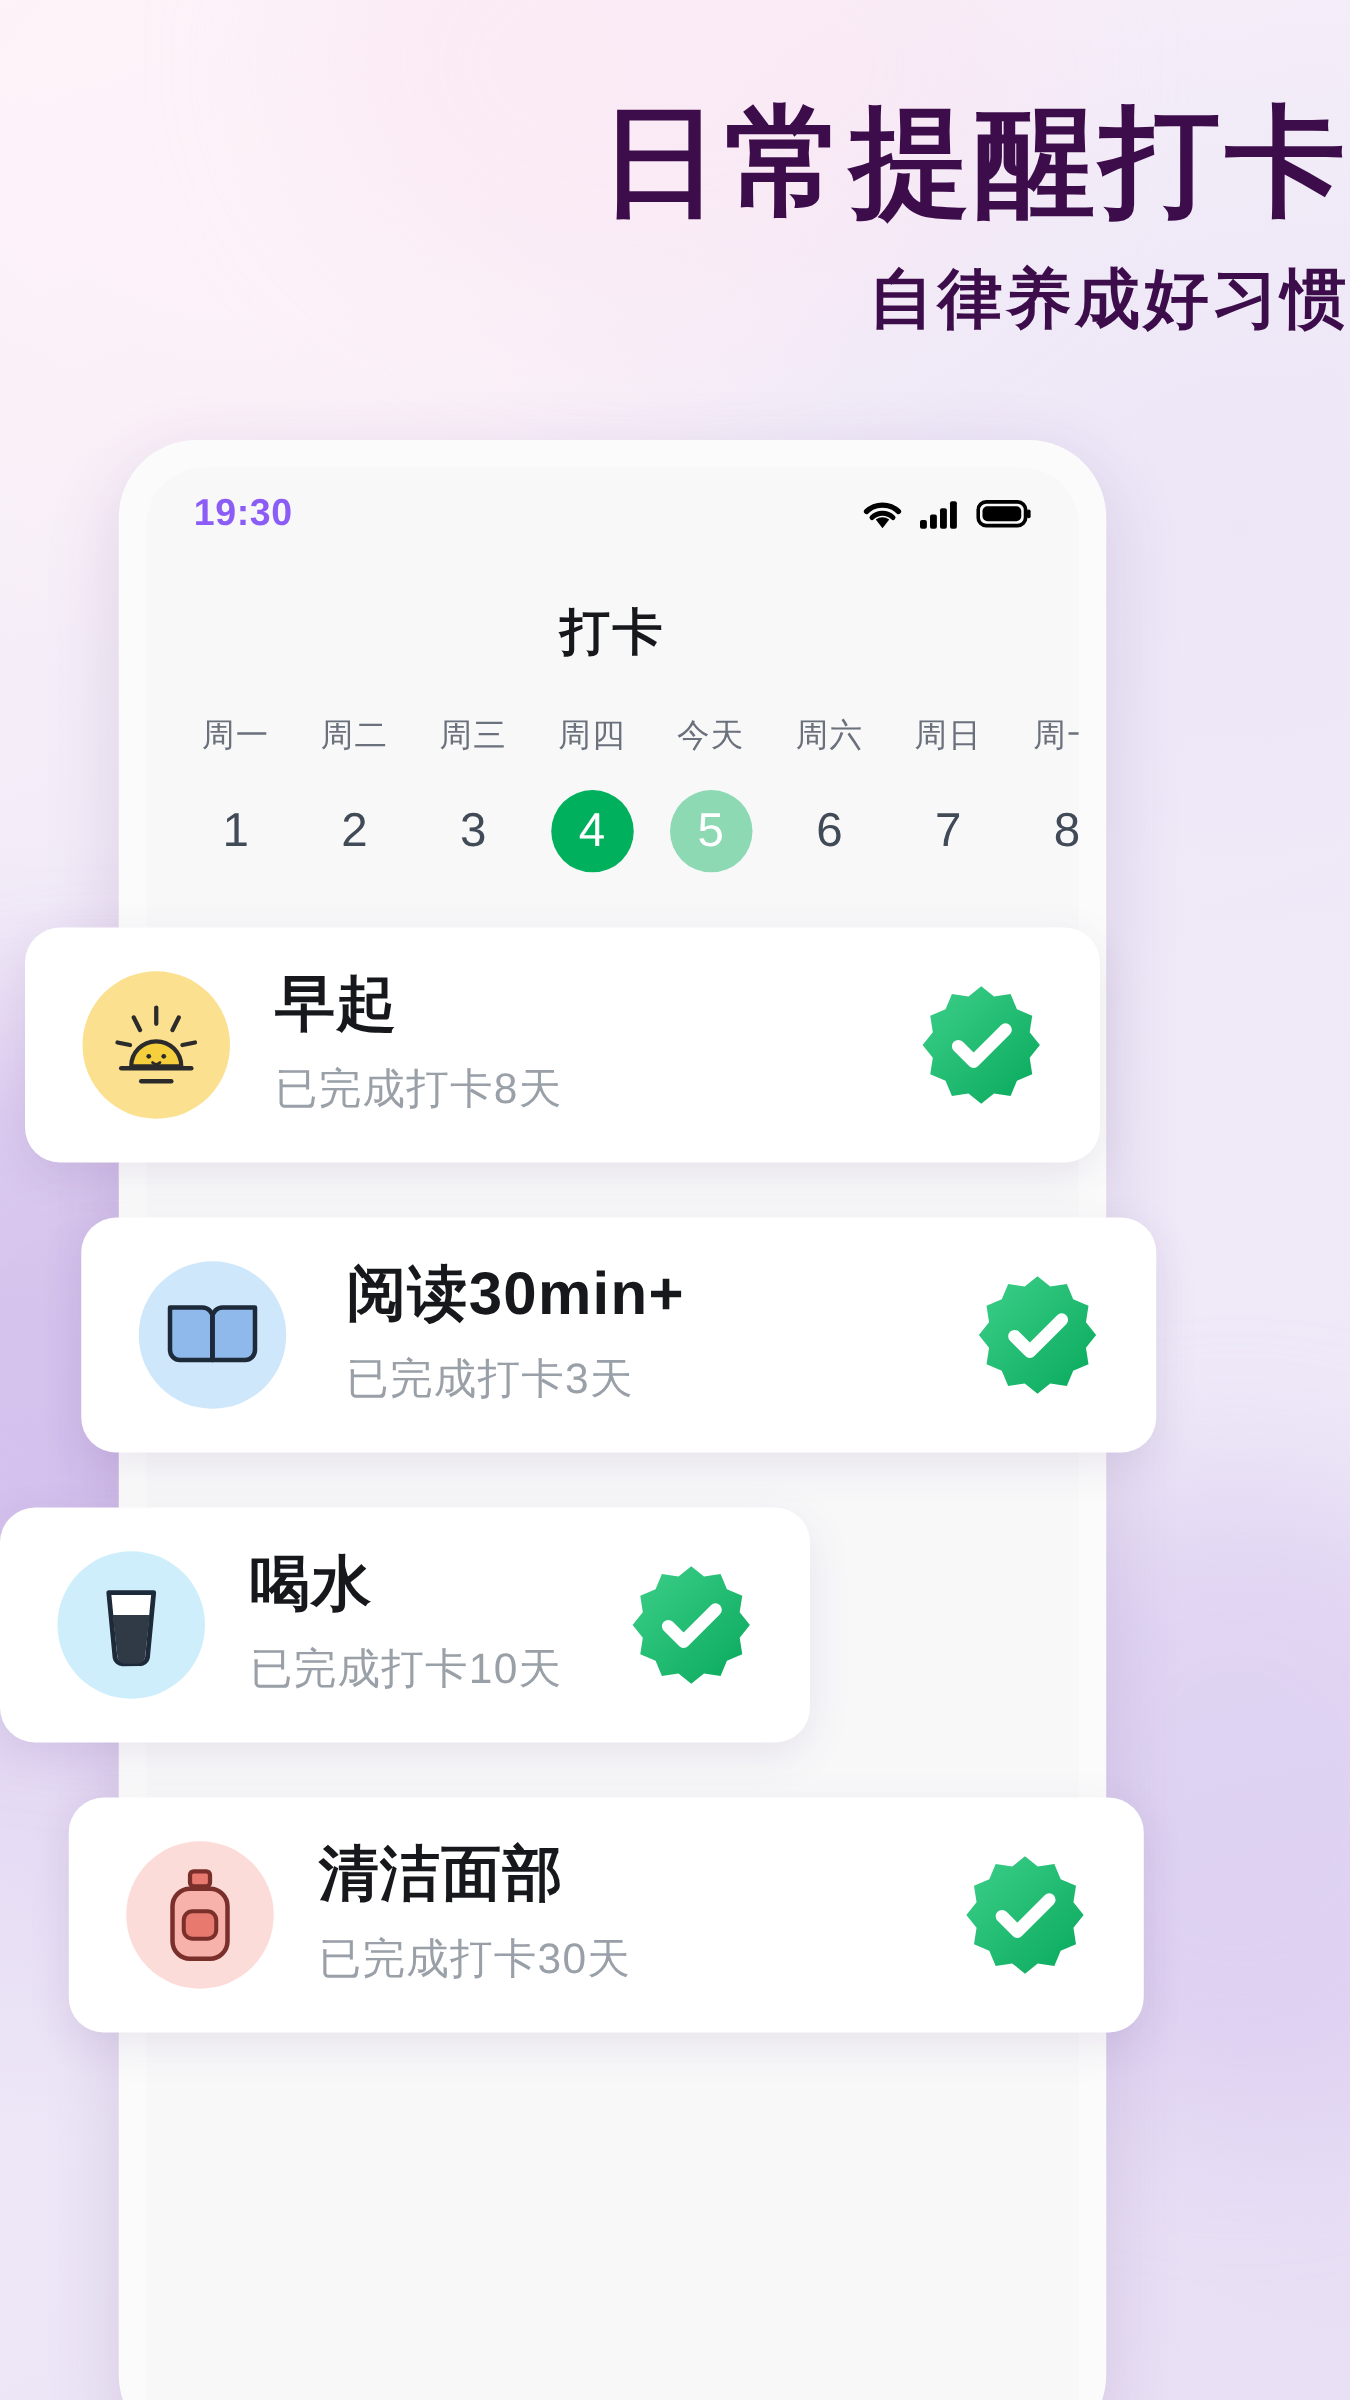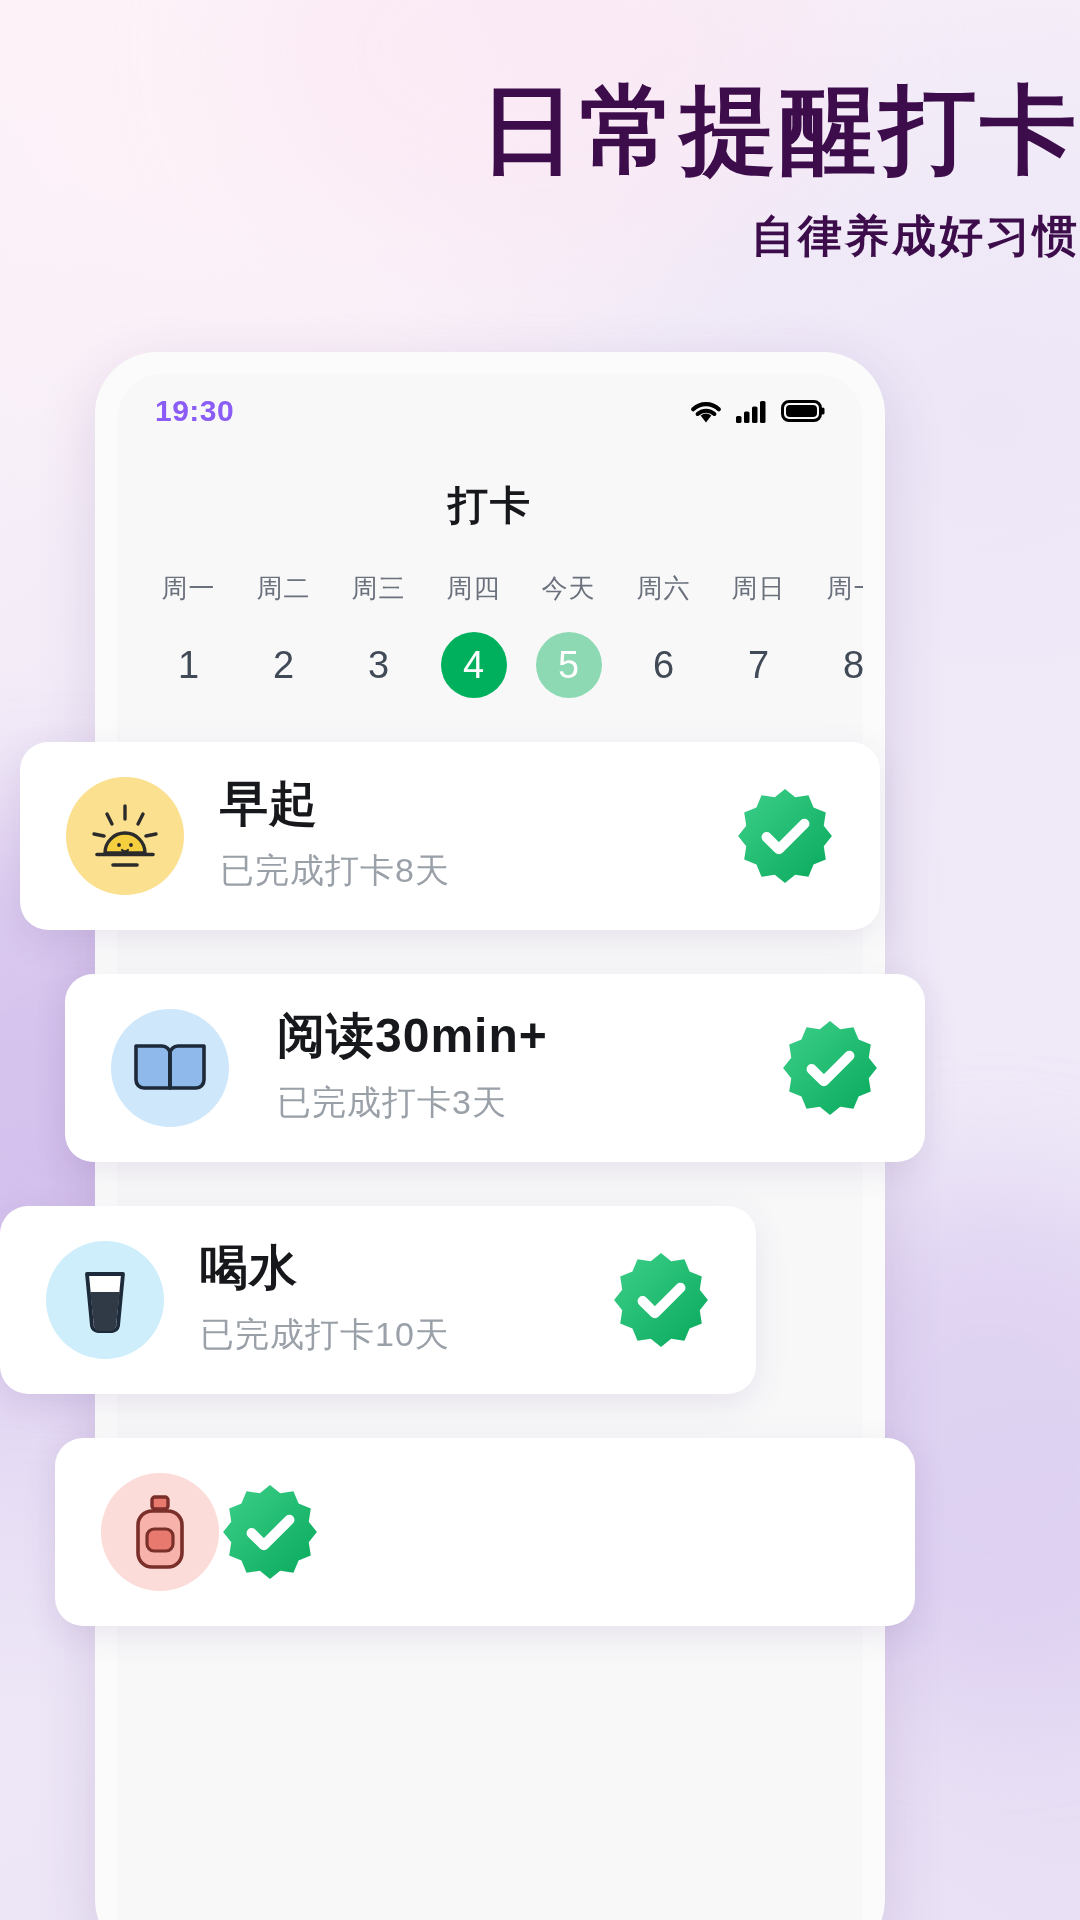--- a/index.html
+++ b/index.html
@@ -25,21 +25,21 @@
 
   
   .headline{
     position:absolute;left:0;right:0;top:78px;text-align:right;z-index:6;
   }
   .title{
     font-size:96px;line-height:1.08;font-weight:700;color:#3c0d4a;
     letter-spacing:4px;margin:0;
   }
   .subtitle{
-    font-size:44px;line-height:1.1;font-weight:700;color:#3c0d4a;
+    font-size:52px;line-height:1.1;font-weight:700;color:#3c0d4a;
     letter-spacing:3px;margin:30px 0 0 0;padding-left:44px;
   }
 
   
   .phone{
     position:absolute;left:95px;top:352px;width:790px;height:1610px;
     border-radius:62px;
     background:#fbfbfb;
     box-shadow:0 18px 60px rgba(92,57,130,.16);
     overflow:hidden;
@@ -79,21 +79,21 @@
 
   
   .cards{position:absolute;left:0;right:0;top:742px;z-index:5;}
   .card{
     position:absolute;height:188px;border-radius:28px;background:#fff;
     box-shadow:0 10px 34px rgba(80,50,120,.10);
     display:flex;align-items:center;box-sizing:border-box;
   }
   .c1{left:20px;width:860px;top:0;}
   .c2{left:65px;width:860px;top:232px;gap:12px;}
-  .c3{left:0px;width:756px;top:464px;}
+  .c3{left:0px;width:648px;top:464px;}
   .c4{left:55px;width:860px;top:696px;}
 
   .card-icon{
     width:118px;height:118px;border-radius:50%;margin-left:46px;
     flex:0 0 118px;display:flex;align-items:center;justify-content:center;
     overflow:hidden;
   }
   .ic-sun{background:#fbe08f;}
   .ic-book{background:#cfe7fb;}
   .ic-water{background:#cfeefb;}
@@ -278,20 +278,24 @@
   </div>
 
   <div class="card c4">
     <div class="card-icon ic-face">
       <svg width="78" height="86" viewBox="0 0 78 86">
         <rect x="31" y="8" width="16" height="12" rx="3" fill="#e8796f" stroke="#7a2f2a" stroke-width="3.4"></rect>
         <rect x="17" y="22" width="44" height="56" rx="14" fill="#f7b3ab" stroke="#7a2f2a" stroke-width="3.6"></rect>
         <rect x="26" y="40" width="26" height="22" rx="7" fill="#e8796f" stroke="#7a2f2a" stroke-width="3.2"></rect>
       </svg>
     </div>
+    <div class="card-text">
+      <div class="card-name">清洁面部</div>
+      <div class="card-sub">已完成打卡30天</div>
+    </div>
     <div class="card-check">
       <svg width="102" height="102" viewBox="0 0 100 100">
         <path d="M50 4 L60 12 L73 10 L78 22 L90 27 L88 40 L96 50 L88 60 L90 73 L78 78 L73 90 L60 88 L50 96 L40 88 L27 90 L22 78 L10 73 L12 60 L4 50 L12 40 L10 27 L22 22 L27 10 L40 12 Z" fill="url(#g1)"></path>
         <path d="M32 51 L44 63 L69 38" stroke="#fff" stroke-width="10" fill="none" stroke-linecap="round" stroke-linejoin="round"></path>
       </svg>
     </div>
   </div>
 
 </div>
 

